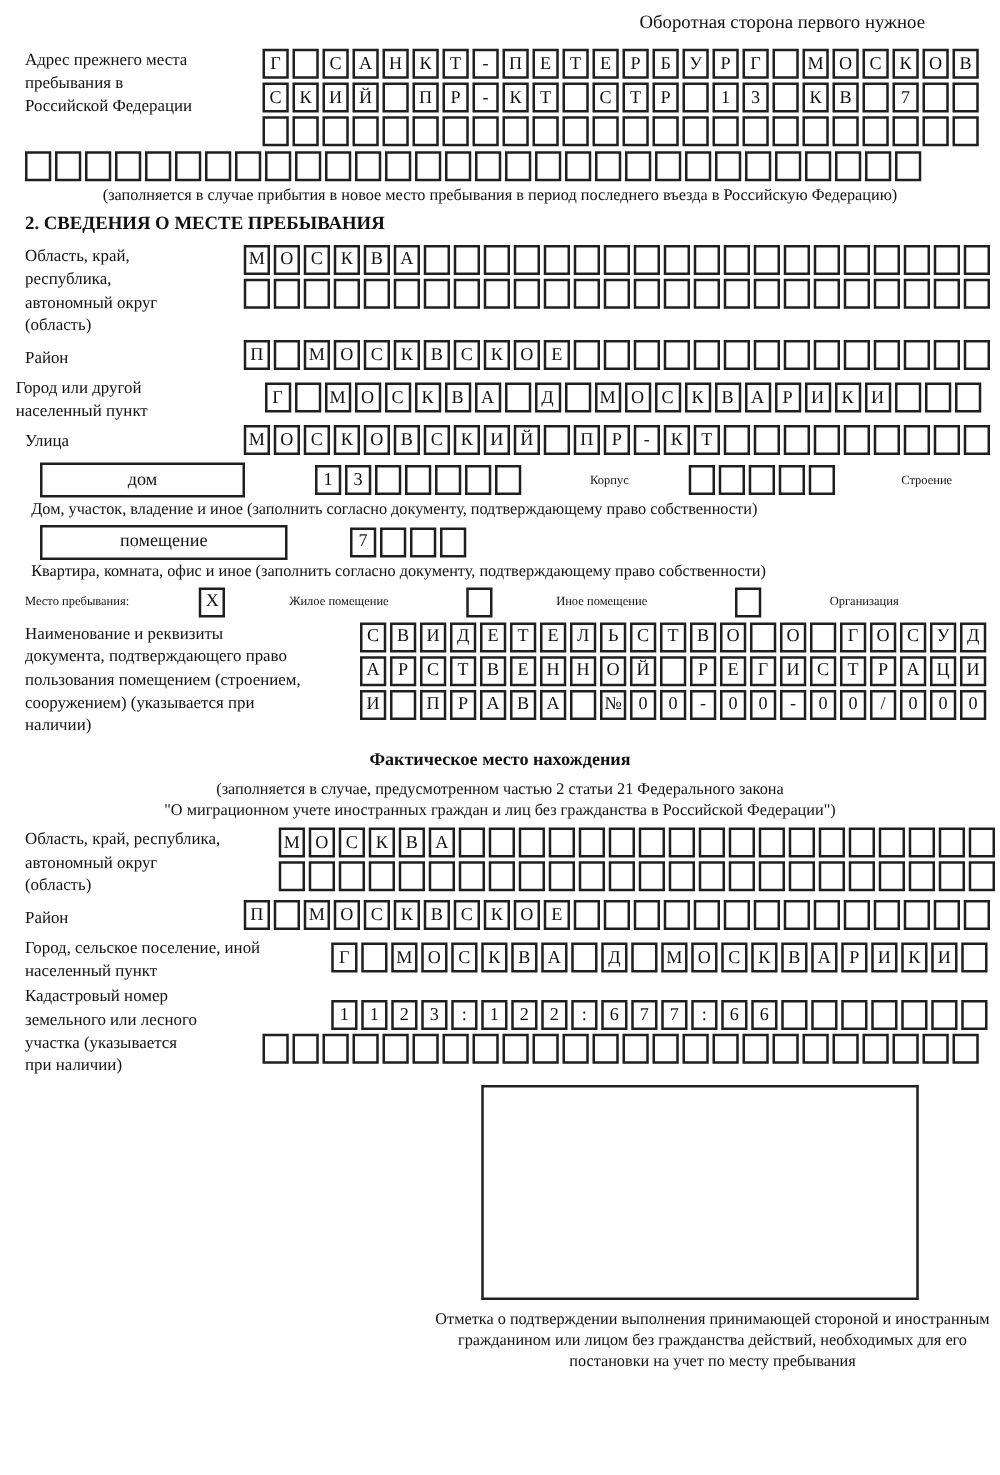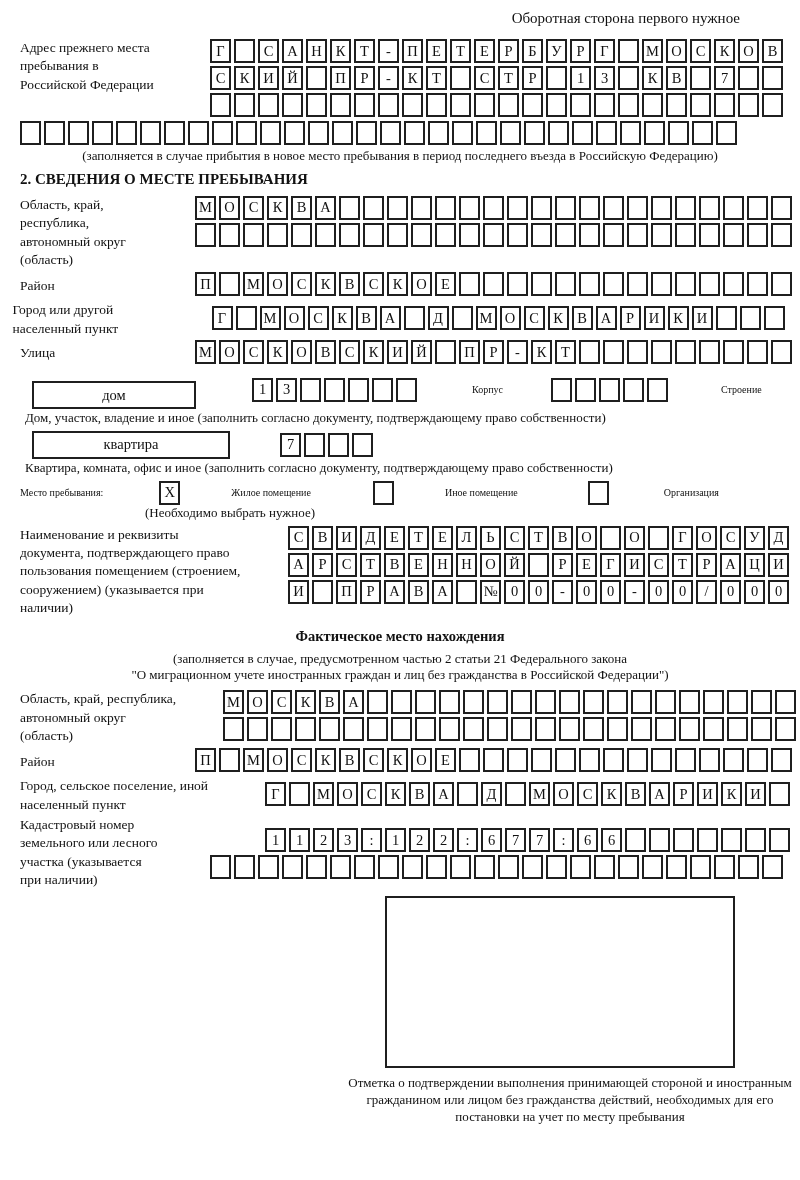--- a/index.html
+++ b/index.html
@@ -302,21 +302,21 @@
         <span class="cell"></span>
         <span class="cell"></span>
         <span class="cell"></span>
         <span class="cell"></span>
         <span class="cell"></span>
         <span class="cell"></span>
       </div>
   </div>
 
   <div class="frow center" style="margin-top:3px;">
-    <div class="bigbox" style="width:164px; margin-left:12px;margin-top:11px;">дом</div>
+    <div class="bigbox" style="width:164px; margin-left:12px;">дом</div>
     <div class="cells" style="margin:0 0 0 16px;">
         <span class="cell">1</span>
         <span class="cell">3</span>
         <span class="cell"></span>
         <span class="cell"></span>
         <span class="cell"></span>
         <span class="cell"></span>
         <span class="cell"></span>
       </div>
     <div class="inline-lbl" style="margin-left:12px;">Корпус</div>
@@ -331,40 +331,39 @@
     <div class="cells" style="margin:0 0 0 6px;">
         <span class="cell">1</span>
         <span class="cell"></span>
         <span class="cell"></span>
         <span class="cell"></span>
       </div>
   </div>
   <div class="note-left">Дом, участок, владение и иное (заполнить согласно документу, подтверждающему право собственности)</div>
 
   <div class="frow center" style="margin-top:4px;">
-    <div class="bigbox" style="width:198px; margin-left:12px;">квартира</div>
+    <div class="bigbox" style="width:198px; margin-left:12px;">помещение</div>
     <div class="cells" style="margin:0 0 0 10px;">
         <span class="cell">7</span>
         <span class="cell"></span>
         <span class="cell"></span>
         <span class="cell"></span>
       </div>
   </div>
   <div class="note-left">Квартира, комната, офис и иное (заполнить согласно документу, подтверждающему право собственности)</div>
 
   <div class="frow center" style="margin-top:4px;">
     <div class="inline-lbl">Место пребывания:</div>
     <div class="cell" style="margin-left:16px;">X</div>
     <div class="inline-lbl" style="margin-left:8px;">Жилое помещение</div>
     <div class="cell" style="margin-left:22px;"></div>
     <div class="inline-lbl" style="margin-left:8px;">Иное помещение</div>
     <div class="cell" style="margin-left:30px;"></div>
     <div class="inline-lbl" style="margin-left:12px;">Организация</div>
   </div>
-  <div class="note" style="width:420px;">(Необходимо выбрать нужное)</div>
 
   <div class="frow" style="margin-top:4px;">
     <div class="row-label" style="width:228px;">Наименование и реквизиты документа, подтверждающего право пользования помещением (строением, сооружением) (указывается при наличии)</div>
     <div>
       <div class="cells">
           <span class="cell">С</span>
           <span class="cell">В</span>
           <span class="cell">И</span>
           <span class="cell">Д</span>
           <span class="cell">Е</span>

